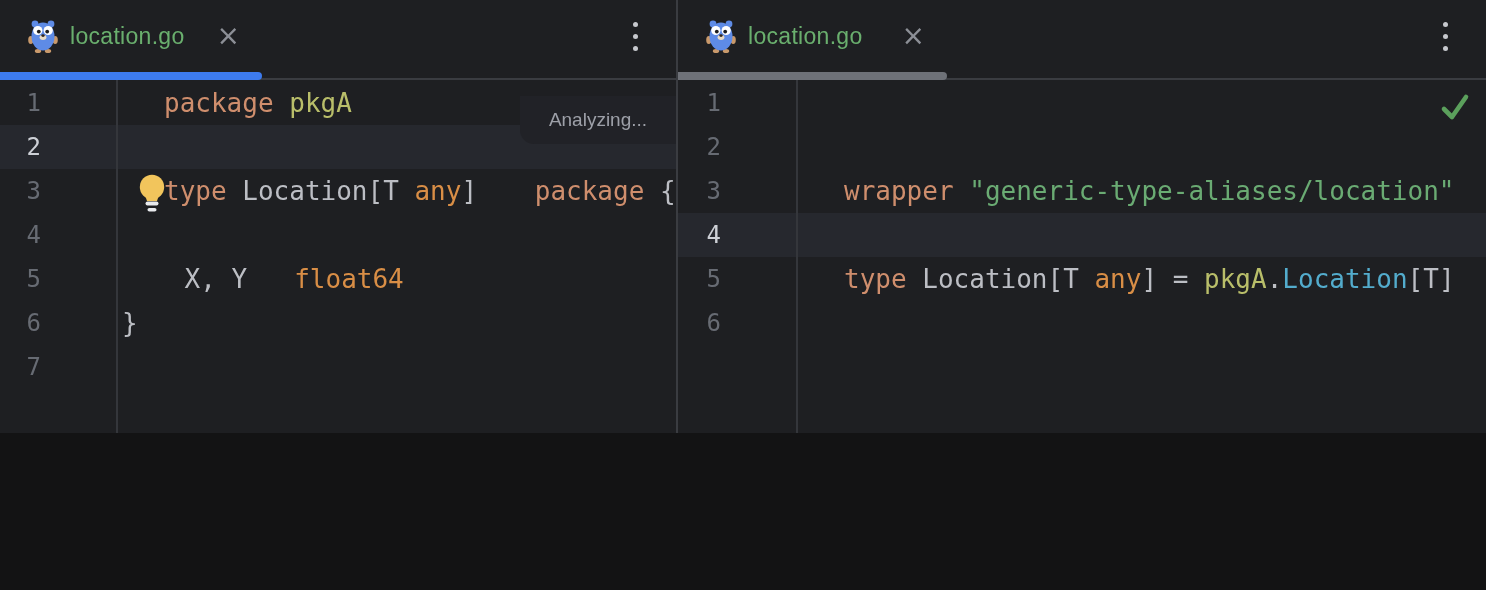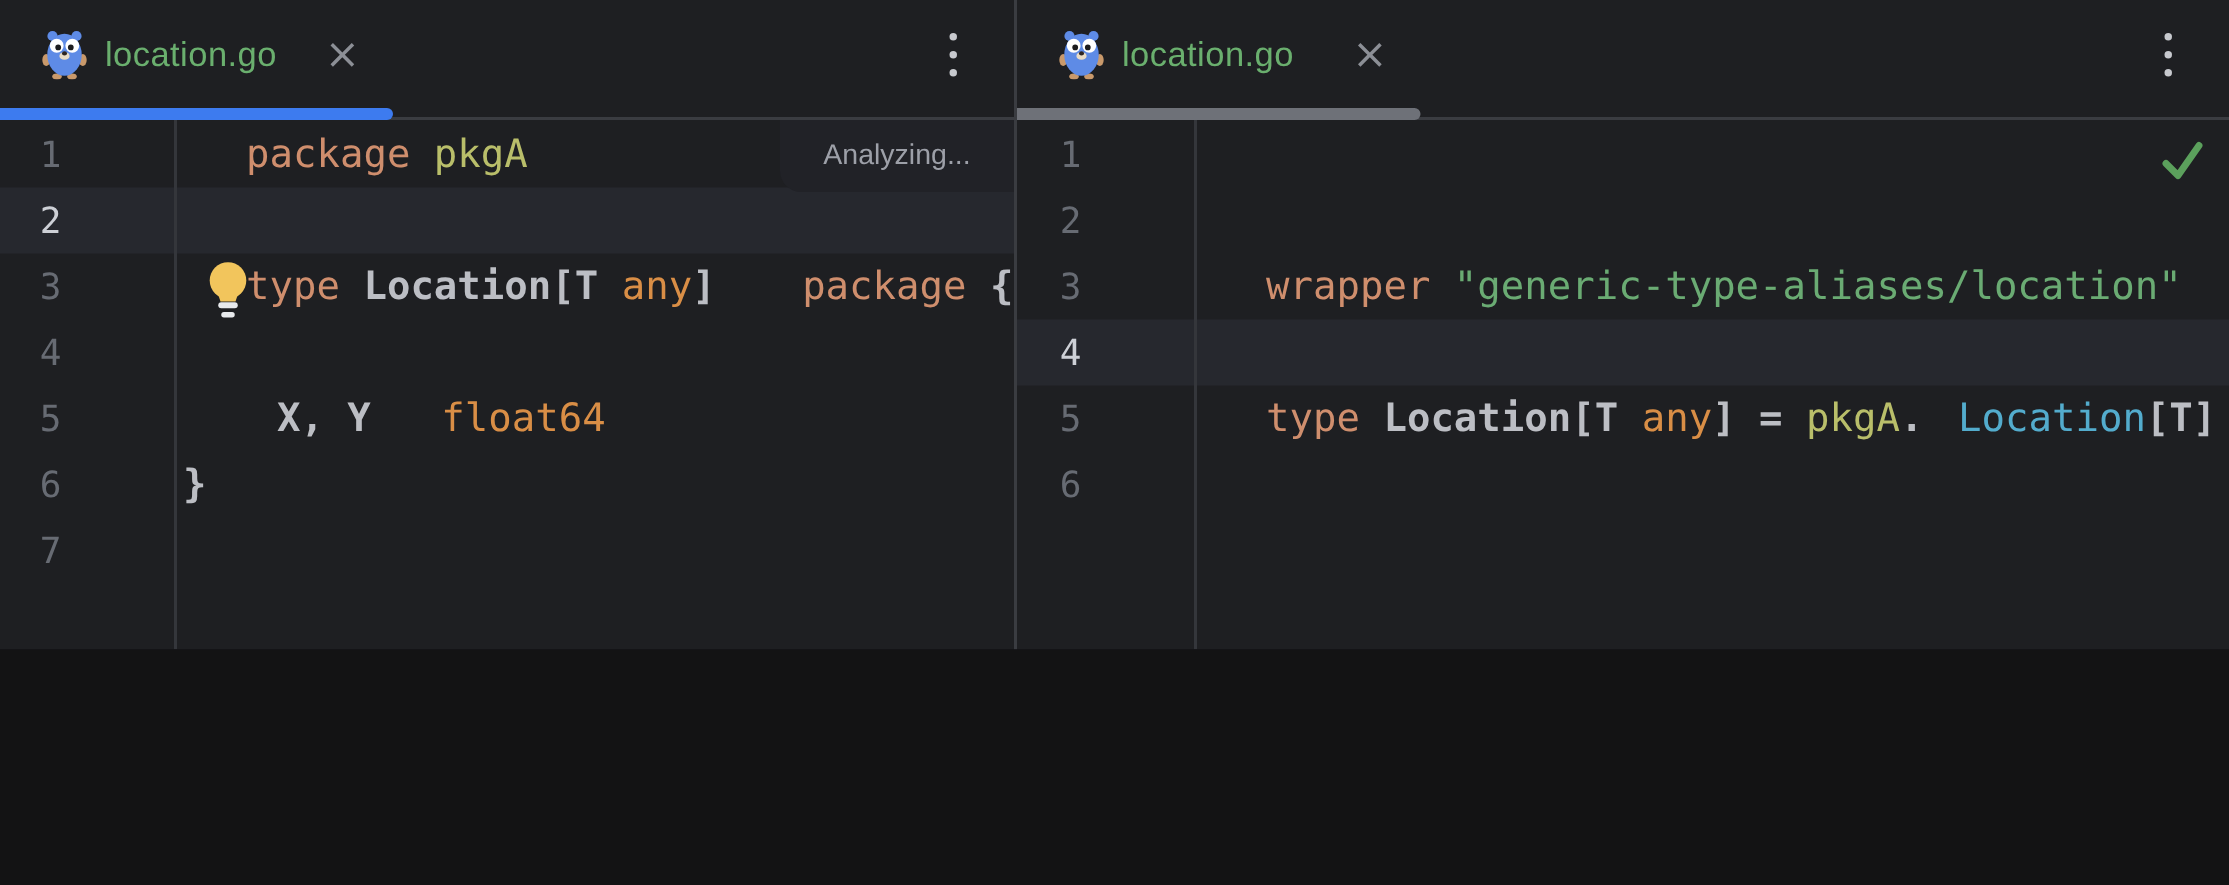--- a/index.html
+++ b/index.html
@@ -41,28 +41,28 @@
       color:var(--line-number,#676B73);}
   .pane.right .ln{flex:0 0 119px;width:119px;}
   .row.active .ln{color:var(--line-number-active,#CDD0D6);}
   .codeline{flex:1;white-space:pre;font-family:"DejaVu Sans Mono",monospace;
             font-size:26px;line-height:44px;padding-left:5px;}
   .gutter-sep{position:absolute;top:0;bottom:0;width:2px;background:var(--gutter-line,#34363B);z-index:3;}
   .pane.left  .gutter-sep{left:116px;}
   .pane.right .gutter-sep{left:118px;}
 
   .tok-keyword{color:var(--code-keyword,#CF8E6D);margin-left:42px;}
-  .tok-plain{color:var(--code-plain,#BCBEC4);font-weight:bold;}
+  .tok-plain{color:var(--code-plain,#BCBEC4);}
   .tok-package{color:var(--code-package,#B9BE6A);}
   .tok-builtin{color:var(--code-builtin,#D98E46);}
   .tok-string{color:var(--code-string,#6AAB73);}
-  .tok-typeref{color:var(--code-type-ref,#53ACCD);margin-left:23px;}
-
-  
-  .chip{position:absolute;top:0;right:0;width:156px;height:48px;z-index:4;
+  .tok-typeref{color:var(--code-type-ref,#53ACCD);}
+
+  
+  .chip{position:absolute;top:16px;right:0;width:156px;height:48px;z-index:4;
         background:#212227;border-bottom-left-radius:14px;
         display:flex;align-items:center;justify-content:center;
         font-size:19px;color:var(--status-text,#9DA0A8);}
   .lightbulb{position:absolute;left:136px;top:92px;z-index:5;}
   .check{position:absolute;right:14px;top:10px;z-index:4;}
 </style>
 </head>
 <body>
 
 <div class="window">

